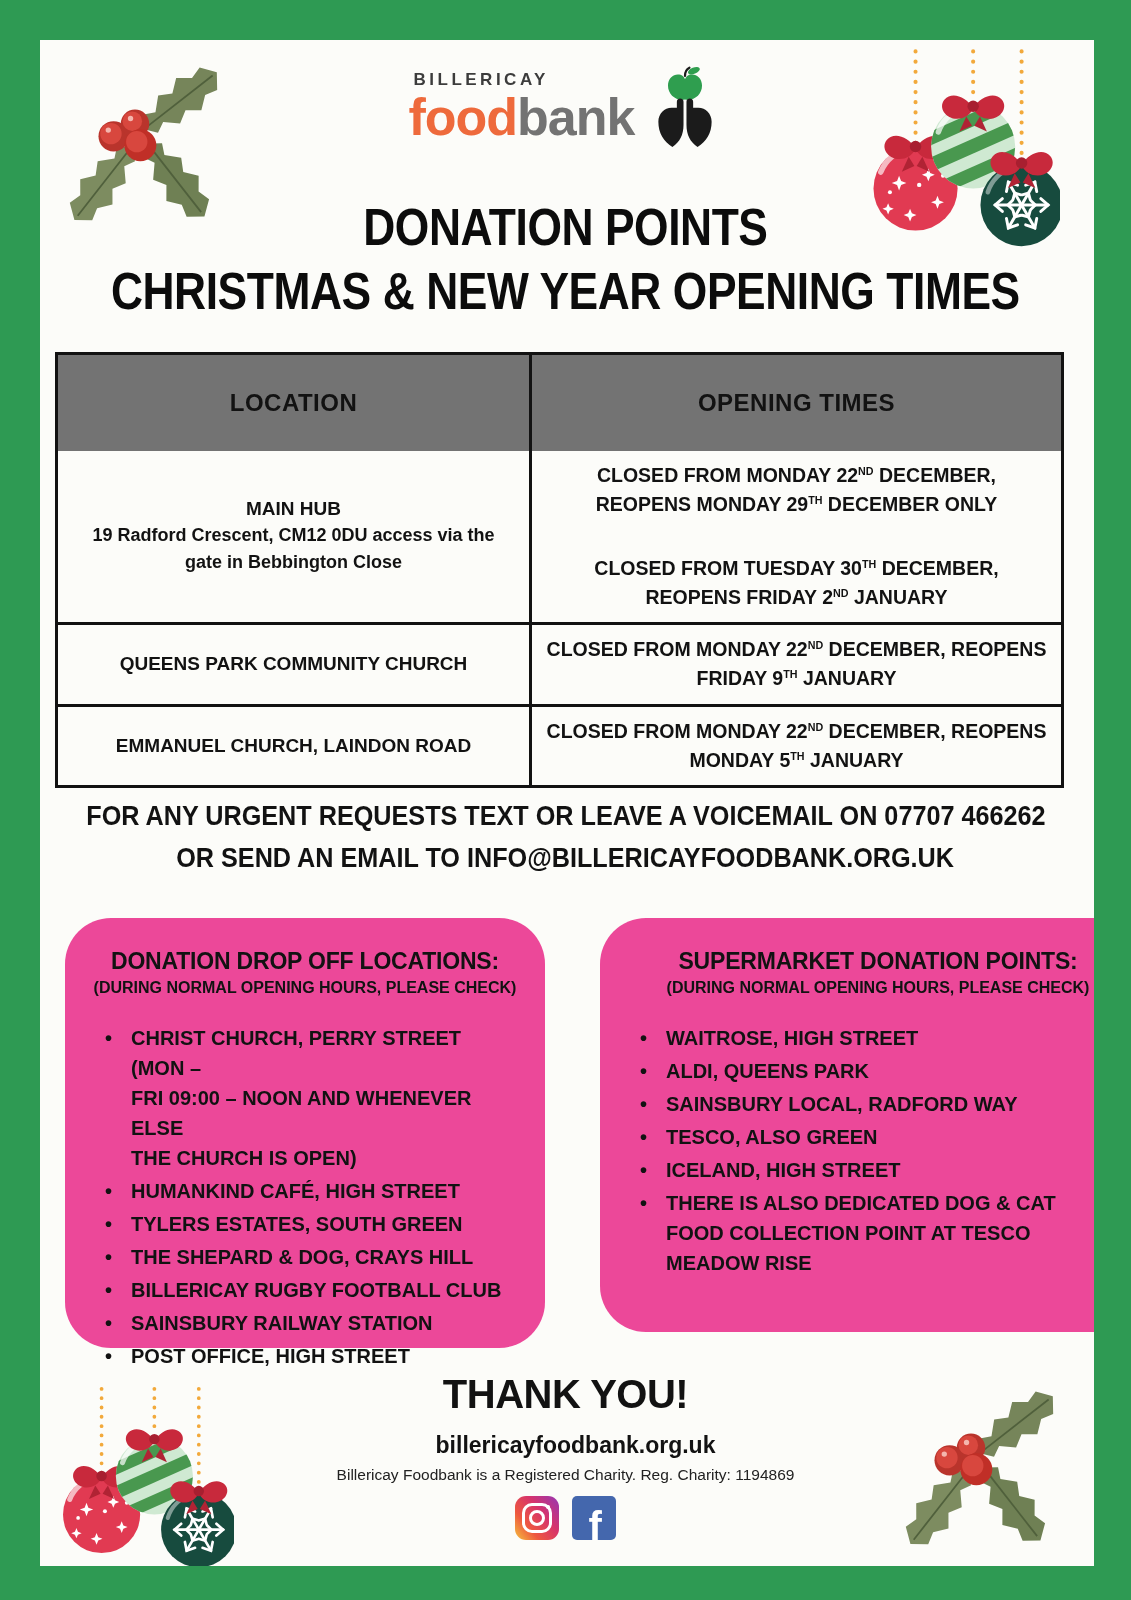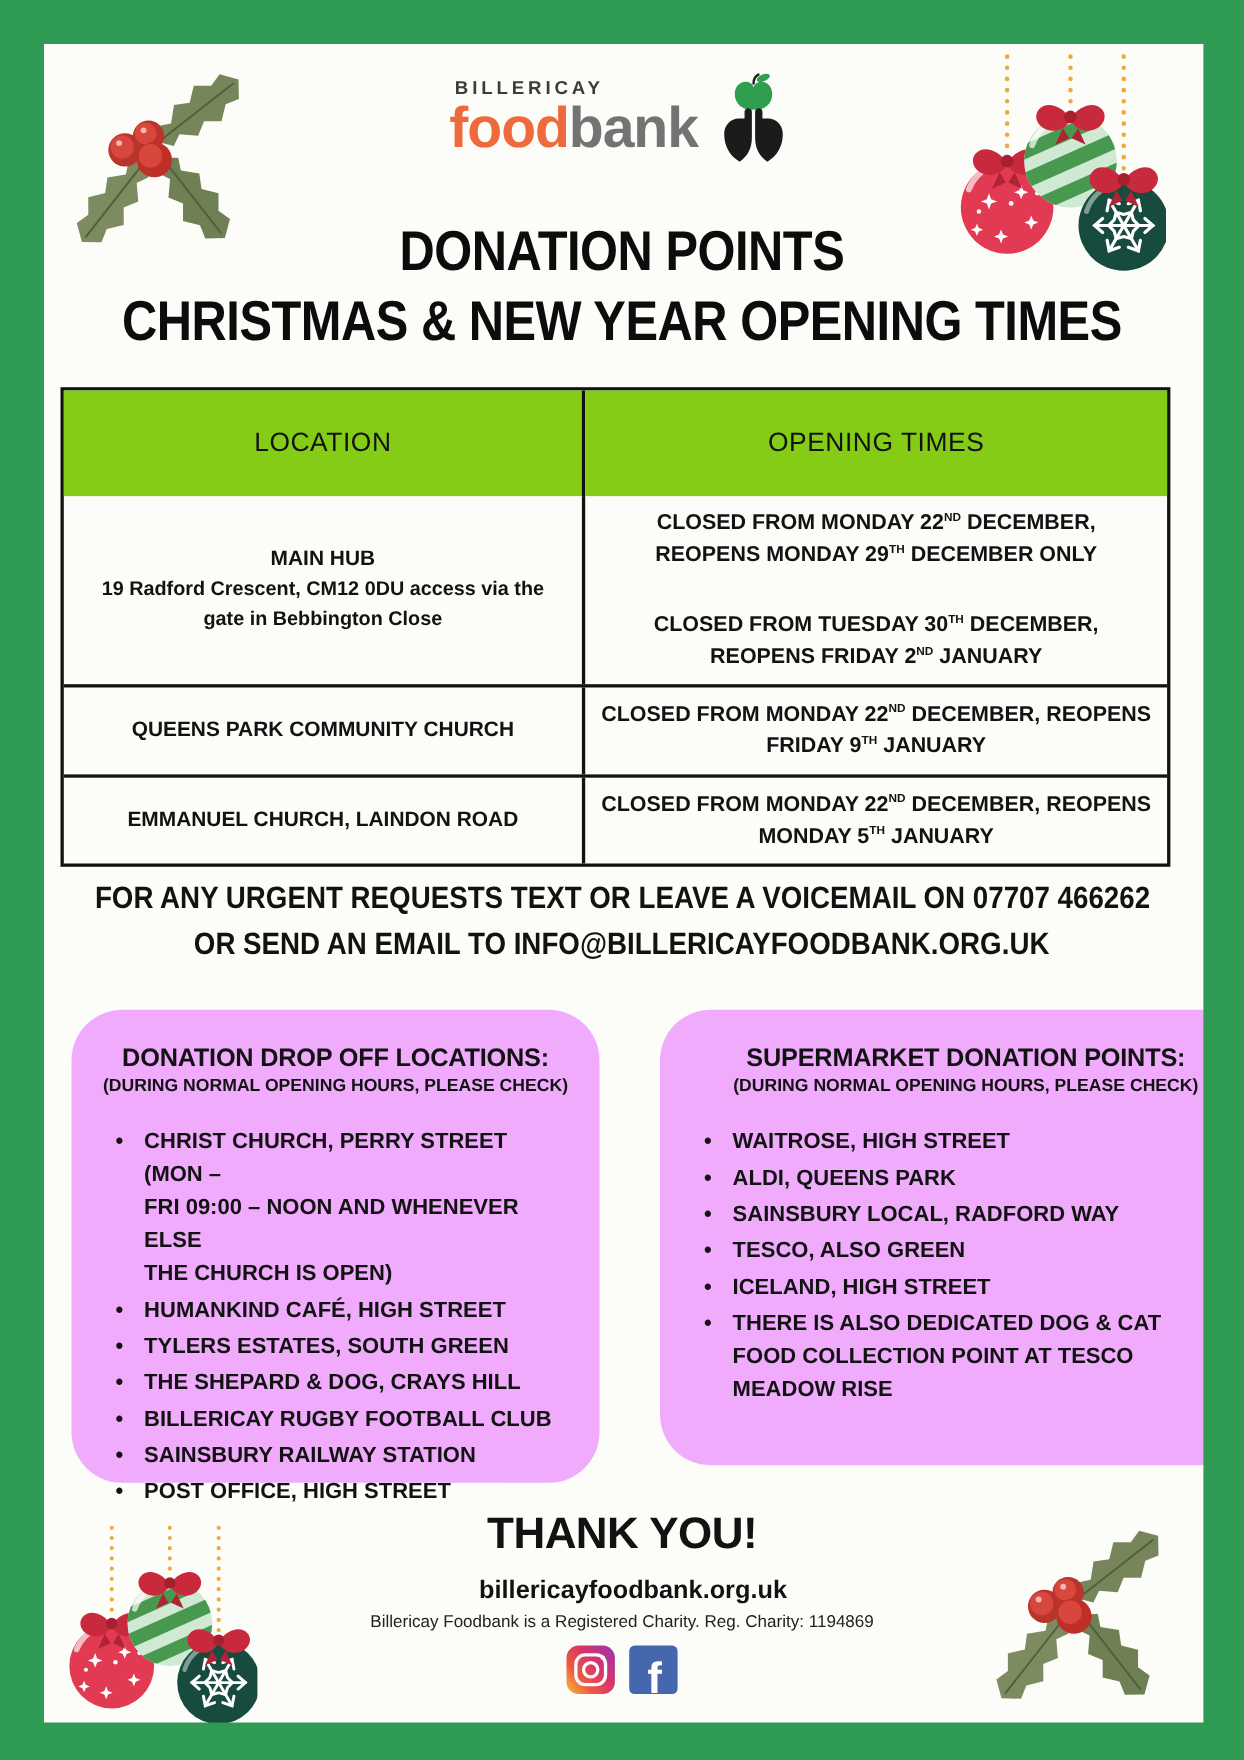--- a/index.html
+++ b/index.html
@@ -25,35 +25,35 @@
   .title span{display:inline-block;font-size:51px;transform:scaleX(0.87);transform-origin:center;
               white-space:nowrap;letter-spacing:-0.5px;}
 
   
   .ftable{position:absolute;left:55px;top:352px;width:1009px;border:3px solid #121212;z-index:2;box-sizing:border-box;}
   .frow{display:grid;grid-template-columns:474px 1fr;}
   .frow + .frow{border-top:3px solid #121212;}
   .cell{display:flex;flex-direction:column;justify-content:center;align-items:center;text-align:center;
         padding:10px 14px;box-sizing:border-box;}
   .cell.loc{border-right:3px solid #121212;}
-  .fheader .cell{height:96px;background:#84cc16;font-size:24px;font-weight:400;letter-spacing:.5px;}
+  .fheader .cell{height:96px;background:#737373;font-size:24px;font-weight:700;letter-spacing:.5px;}
   .r0 .cell{min-height:146px}.r1 .cell,.r2 .cell{min-height:70px}
   .loc-main{font-size:19px;font-weight:800;}
   .loc-detail{font-size:18px;font-weight:700;white-space:pre-line;line-height:1.45;margin-top:2px;}
   .time-line{margin:0;font-size:19.5px;font-weight:800;white-space:pre-line;line-height:1.5;}
   .time-line + .time-line{margin-top:34px;}
   sup{font-size:.55em;}
 
   
   .urgent{position:absolute;left:0;right:0;text-align:center;font-weight:800;z-index:2;}
   .urgent span{display:inline-block;font-size:28px;transform:scaleX(0.9);white-space:nowrap;}
   .u1{top:800px}.u2{top:842px}
 
   
-  .ybox{position:absolute;background:#f0abfc;border-radius:46px;box-sizing:border-box;
+  .ybox{position:absolute;background:#ec4899;border-radius:46px;box-sizing:border-box;
         padding:30px 26px 24px;z-index:2;}
   .box-left{left:65px;top:918px;width:480px;height:430px;}
   .box-right{left:600px;top:918px;width:556px;height:414px;}
   .ybox h3{margin:0;text-align:center;font-size:23px;font-weight:800;letter-spacing:-.2px;}
   .ybox h4{margin:4px 0 0;text-align:center;font-size:16px;font-weight:800;}
   .ybox ul{list-style:none;margin:26px 0 0;padding:0 0 0 14px;}
   .ybox li{position:relative;padding-left:26px;font-size:20px;font-weight:800;line-height:1.5;
            white-space:pre-line;margin-bottom:3px;}
   .ybox li::before{content:"•";position:absolute;left:0;top:0;}
 

